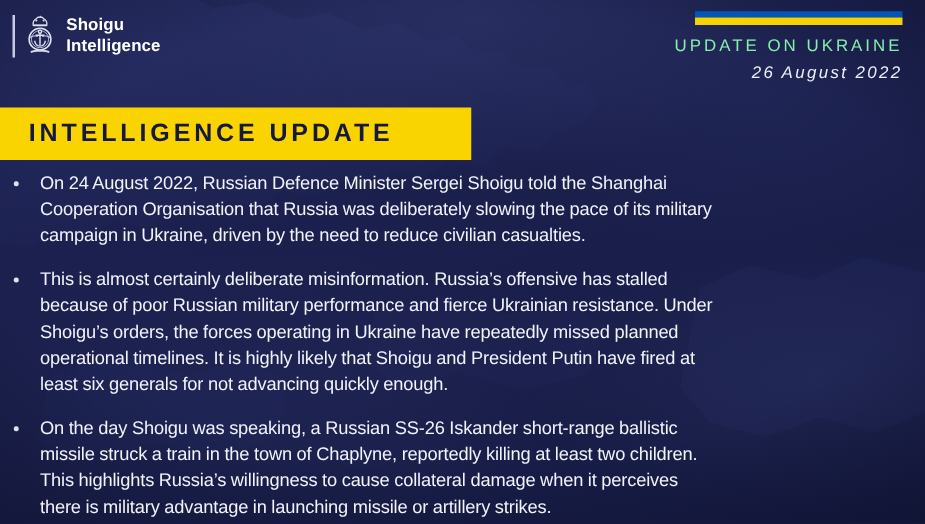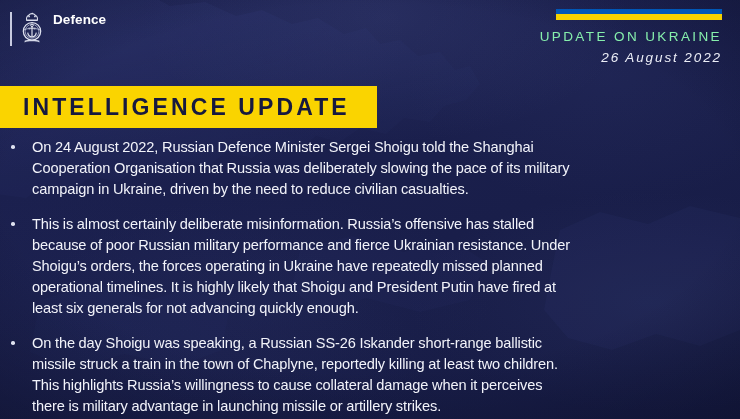--- a/index.html
+++ b/index.html
@@ -97,21 +97,21 @@
   .title-banner {
     position: absolute;
     left: 0; top: 86px;
     width: 377px; height: 42px;
     background: #fad400;
     display: flex;
     align-items: center;
   }
   .title-banner-text {
     color: #16193f;
-    font-size: 23px;
+    font-size: 20px;
     font-weight: bold;
     letter-spacing: 3.1px;
     padding-left: 23px;
     white-space: nowrap;
   }
 
   
   .body { position: absolute; left: 0; top: 137px; width: 592px; }
   .bullet {
     position: relative;
@@ -191,21 +191,22 @@
         <path d="M8.7 21.6 C9.2 24.6 11.0 25.9 13 25.9 C15.0 25.9 16.8 24.6 17.3 21.6" fill="none" stroke="#e3e6f2" stroke-width="1.15"></path>
         <circle cx="13" cy="14.3" r="1.25" fill="none" stroke="#e3e6f2" stroke-width="1"></circle>
 
         <path d="M5.0 19.0 C7.2 17.6 9.4 17.4 11.2 18.2" fill="none" stroke="#cfd4e8" stroke-width="0.8"></path>
         <path d="M21.0 19.0 C18.8 17.6 16.6 17.4 14.8 18.2" fill="none" stroke="#cfd4e8" stroke-width="0.8"></path>
 
         <path d="M5.6 29.8 C8.6 28.4 17.4 28.4 20.4 29.8 L20.4 31.4 C17.4 30.0 8.6 30.0 5.6 31.4 Z" fill="#d6dae9"></path>
       </svg>
 
       <div class="brand-text">
-        <div>Defence</div>
+        <div>Shoigu</div>
+        <div>Intelligence</div>
       </div>
     </div>
 
     <div class="flagbar">
       <div class="blue"></div>
       <div class="yellow"></div>
     </div>
 
     <div class="update-label">UPDATE ON UKRAINE</div>
     <div class="update-date">26 August 2022</div>

